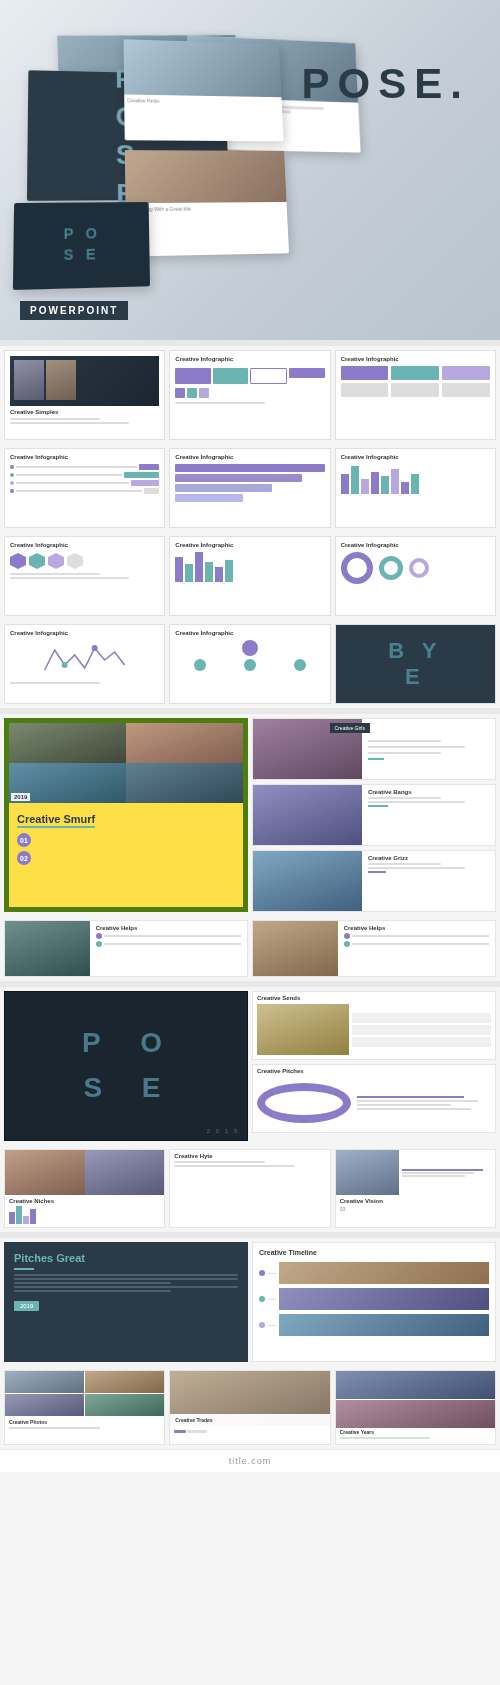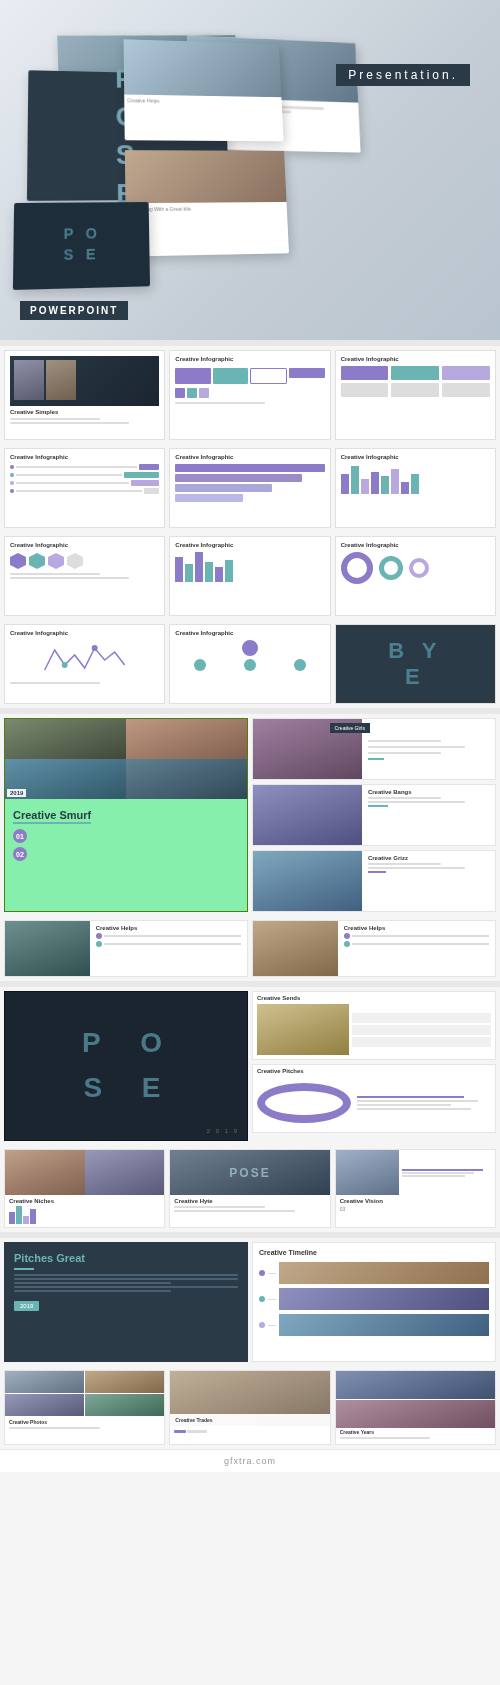--- a/index.html
+++ b/index.html
@@ -235,21 +235,21 @@
       <div style="height:50%;background:linear-gradient(135deg,#c0a890 0%,#8a7060 100%);"></div>
       <div style="padding:3px;font-size:5px;color:#888;">Something With a Great title</div>
     </div>
 
     <div class="slide-item" style="width:130px;height:82px;background:#1e2d3a;top:182px;left:18px;">
       <div style="display:flex;flex-direction:column;align-items:center;justify-content:center;height:100%;color:#4a8090;font-size:14px;font-weight:900;letter-spacing:4px;line-height:1.4;">P O<br>S E</div>
     </div>
   </div>
 
   <div class="pose-title-area">
-    <div class="pose-subtitle">Presentation.</div>
+    <div class="pose-title">POSE.</div>
   </div>
 
   <div class="powerpoint-badge">POWERPOINT</div>
 </div>
 
 <div class="section-gap"></div>
 
 <div style="padding:4px;background:#f5f5f5;">
   <div class="slide-grid grid-3">
 
@@ -421,21 +421,21 @@
       <div class="bye-text">B Y<br>E</div>
     </div>
   </div>
 </div>
 
 <div class="section-gap"></div>
 
 <div style="padding:4px;background:#f5f5f5;">
   <div style="display:grid;grid-template-columns:1fr 1fr;gap:4px;">
 
-    <div style="background:#86efac;border:1px solid #4d7c0f;overflow:hidden;">
+    <div style="background:#fde047;border:5px solid #4d7c0f;overflow:hidden;">
 
       <div style="display:grid;grid-template-columns:1fr 1fr;height:80px;">
         <div style="background:linear-gradient(160deg,#7a8a70 0%,#404838 100%);"></div>
         <div style="background:linear-gradient(160deg,#c09880 0%,#806050 100%);"></div>
         <div style="background:linear-gradient(160deg,#6090a8 0%,#305868 100%);position:relative;">
           <div style="position:absolute;bottom:2px;left:2px;background:rgba(255,255,255,0.9);padding:1px 3px;font-size:6px;font-weight:bold;color:#2b3a47;">2019</div>
         </div>
         <div style="background:linear-gradient(160deg,#608090 0%,#304858 100%);"></div>
       </div>
 
@@ -602,23 +602,20 @@
         <div style="display:flex;align-items:flex-end;gap:1px;height:18px;">
           <div style="width:6px;height:12px;background:#8b7bc8;"></div>
           <div style="width:6px;height:18px;background:#6ab4b4;"></div>
           <div style="width:6px;height:8px;background:#b8a8e0;"></div>
           <div style="width:6px;height:15px;background:#8b7bc8;"></div>
         </div>
       </div>
     </div>
 
     <div style="background:#fff;border:1px solid #e5e5e5;overflow:hidden;">
-      <div style="height:45px;background:linear-gradient(160deg,#708090 0%,#304050 100%);display:flex;align-items:center;justify-content:center;">
-        <div style="color:#90b0c0;font-size:12px;font-weight:bold;letter-spacing:2px;">POSE</div>
-      </div>
       <div style="padding:3px 4px;">
         <div style="font-size:6px;font-weight:bold;color:#333;margin-bottom:2px;">Creative Hyte</div>
         <div class="text-line short"></div>
         <div class="text-line medium"></div>
       </div>
     </div>
 
     <div style="background:#fff;border:1px solid #e5e5e5;overflow:hidden;">
       <div style="height:45px;display:flex;">
         <div style="width:40%;background:linear-gradient(160deg,#a0b0c8 0%,#607088 100%);"></div>
@@ -718,14 +715,14 @@
       <div style="padding:3px 4px;">
         <div style="font-size:5px;font-weight:bold;color:#333;">Creative Years</div>
         <div class="text-line short" style="margin-top:2px;"></div>
       </div>
     </div>
 
   </div>
 </div>
 
 <div style="background:#fff;padding:6px 8px;text-align:center;border-top:1px solid #e5e5e5;">
-  <div style="font-size:9px;color:#999;letter-spacing:1px;">gfxtra.com</div>
+  <div style="font-size:9px;color:#999;letter-spacing:1px;">title.com</div>
 </div>
 
 </body></html>

